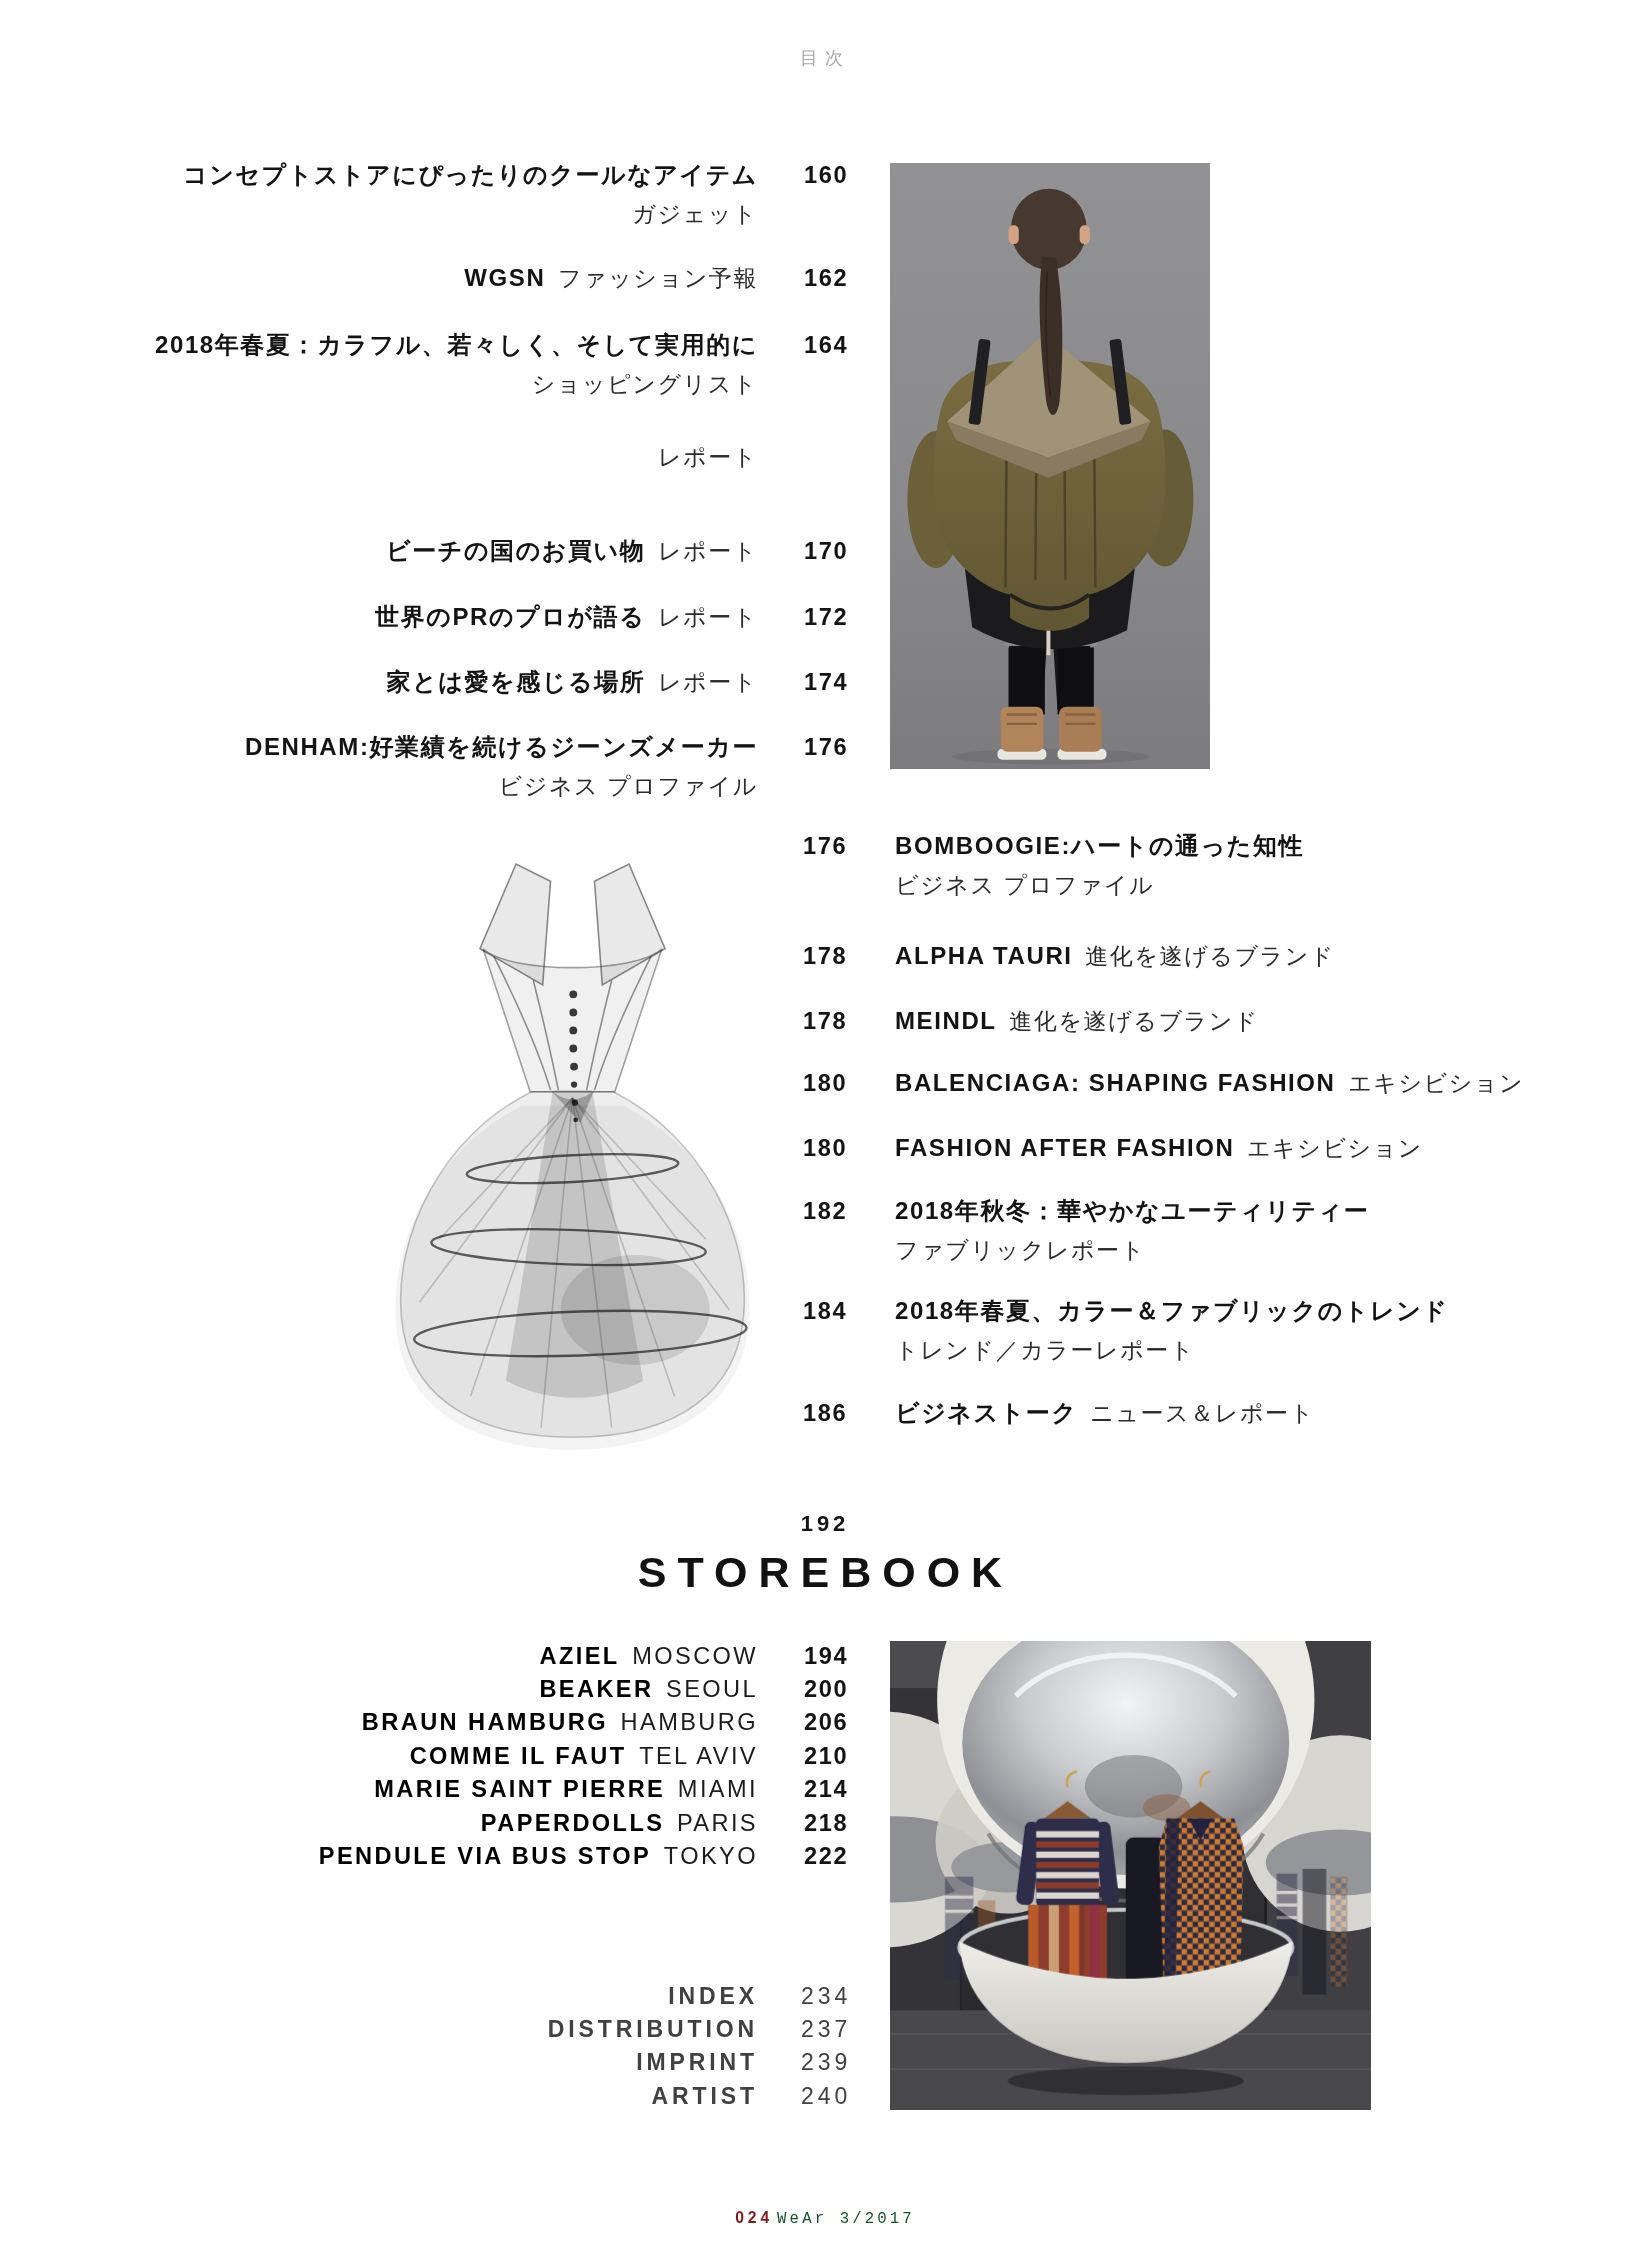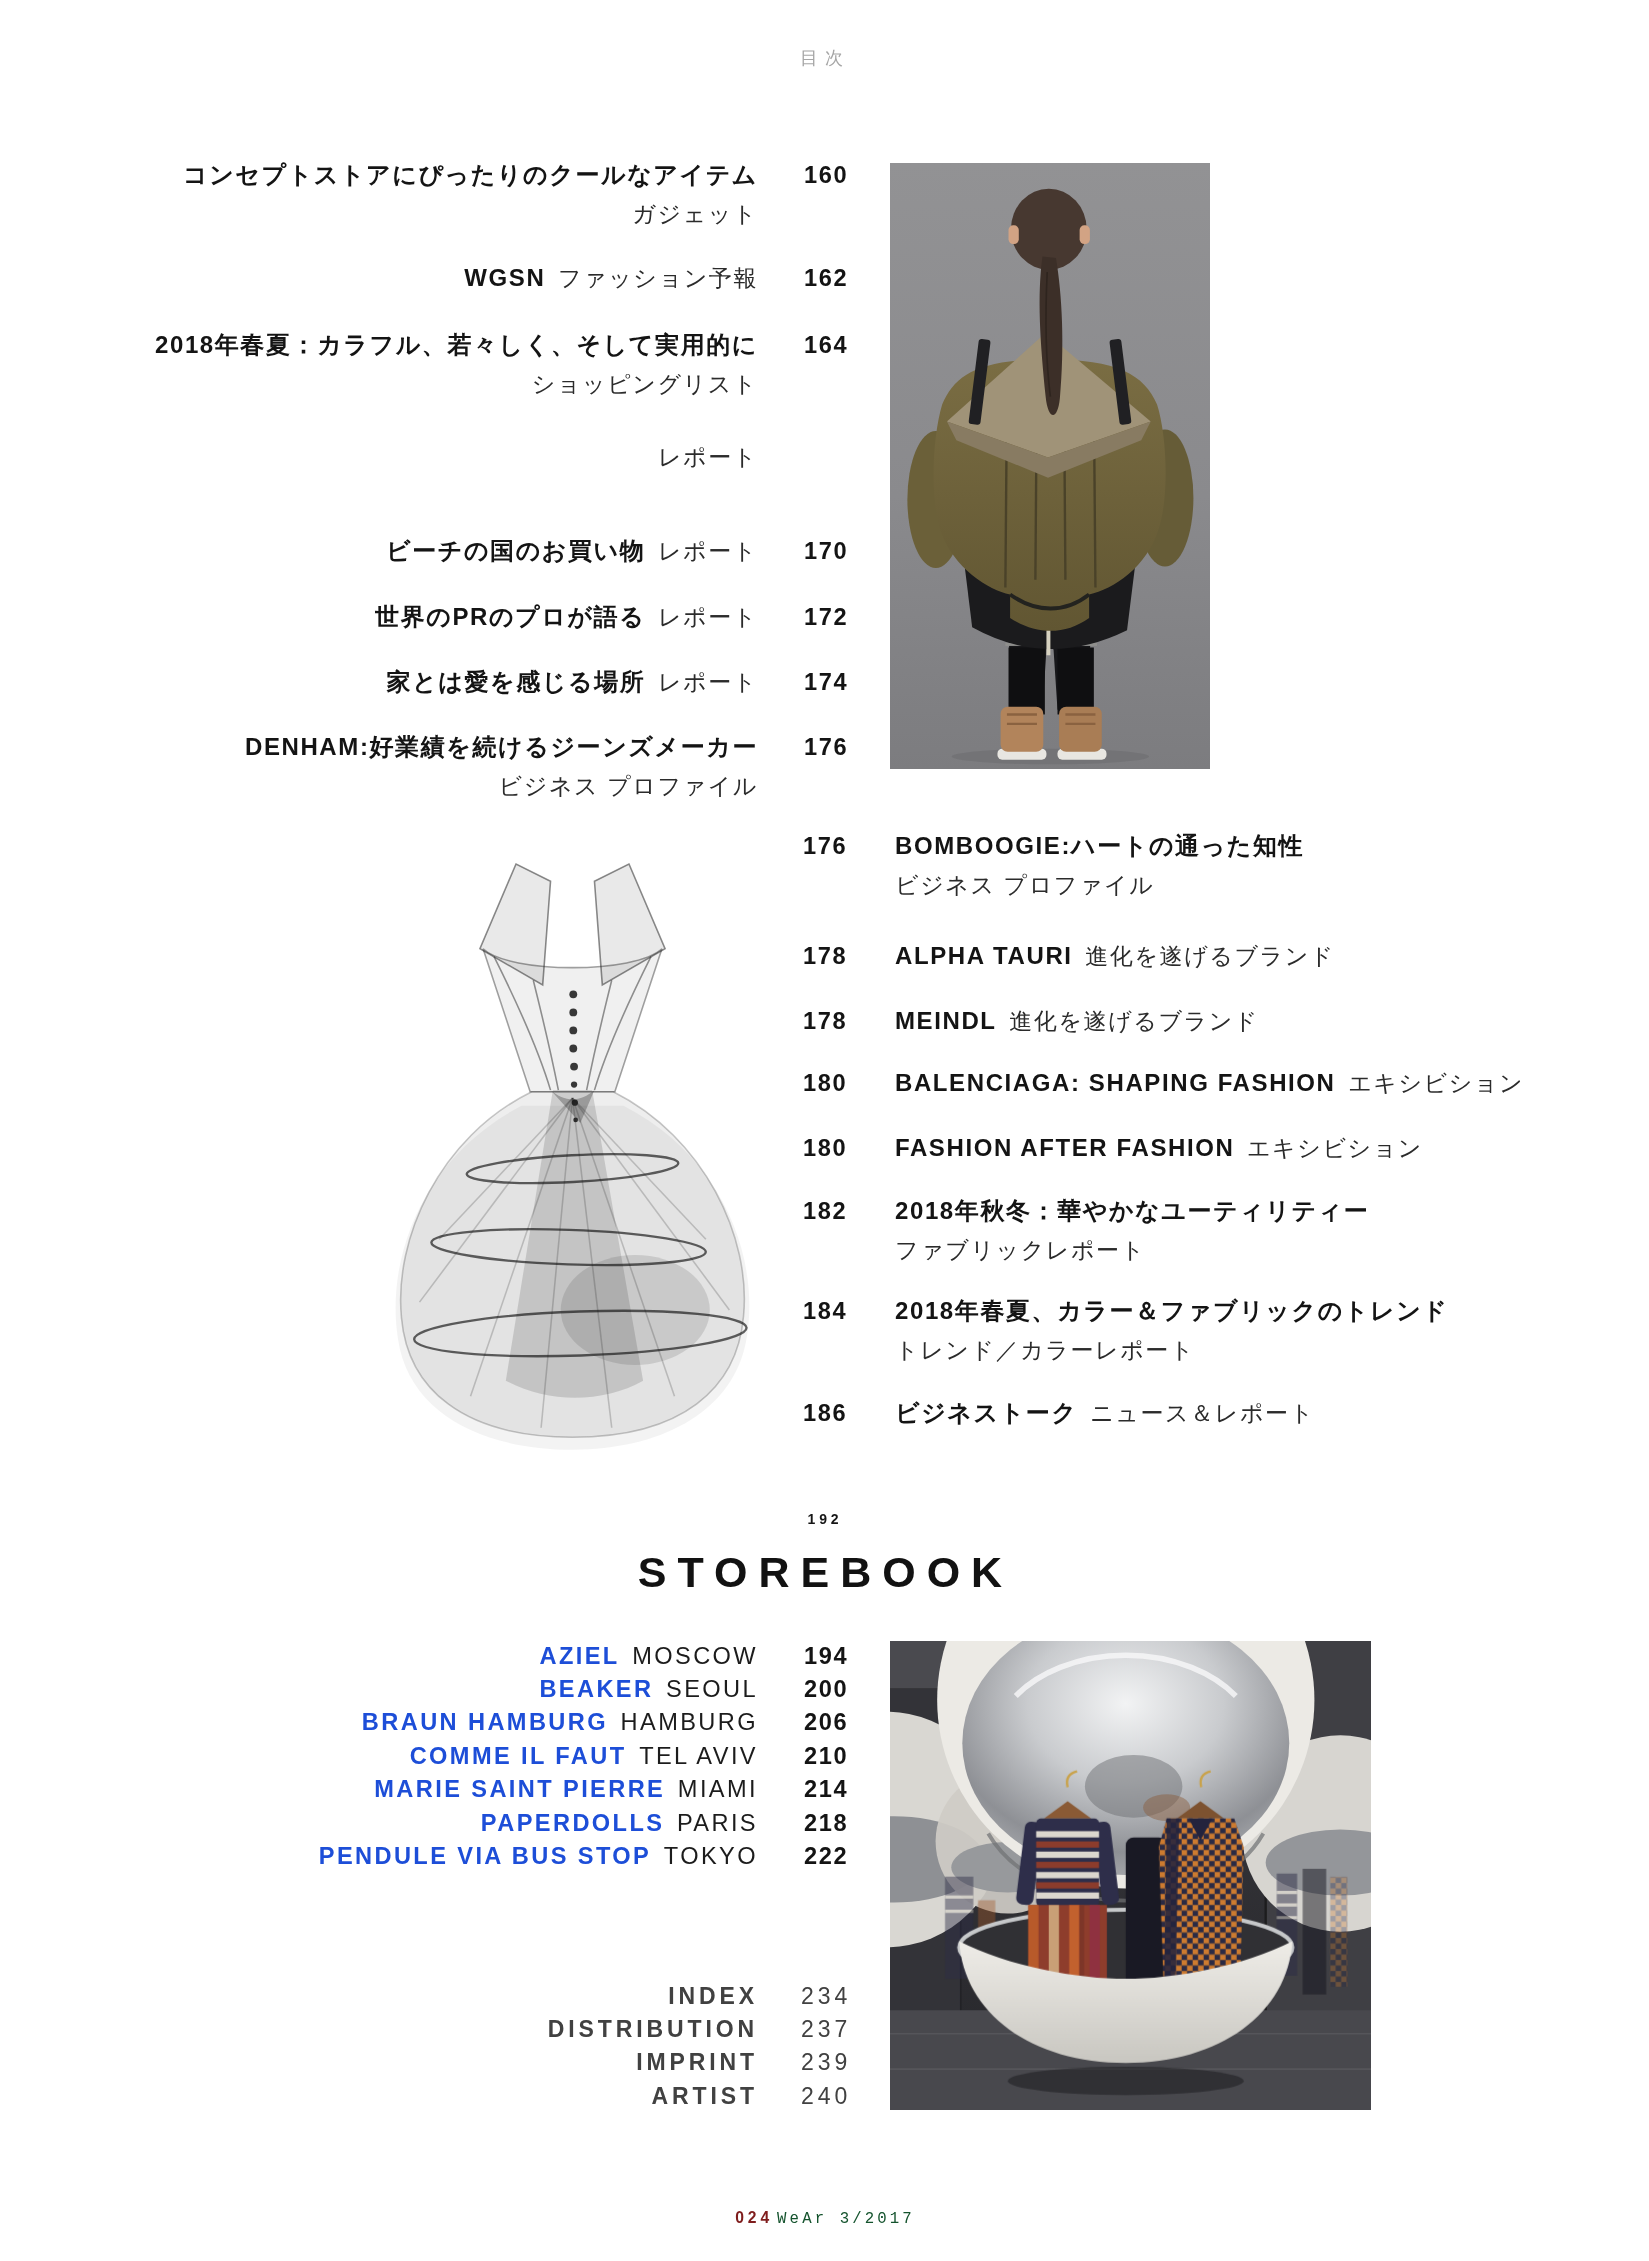--- a/index.html
+++ b/index.html
@@ -22,26 +22,26 @@
   .lsub{text-align:right;padding-right:130px;margin-top:11px;}
   
   .rrow{position:absolute;left:803px;width:738px;line-height:1.18;}
   .rline{display:flex;align-items:baseline;position:relative;}
   .rnum{width:92px;flex:none;}
   .rarr{position:absolute;left:-35px;top:0;}
   .rmain{flex:1;text-align:left;}
   .rsub{margin-left:92px;margin-top:11px;}
   
   .secnum{position:absolute;top:1511px;left:0;width:100%;text-align:center;
-          font-size:14px;font-weight:700;letter-spacing:3.9px;color:#161616;}
+          font-size:22px;font-weight:700;letter-spacing:3.9px;color:#161616;}
   .sbhead{position:absolute;top:1548px;left:0;width:100%;margin:0;text-align:center;
           font-size:43px;font-weight:800;letter-spacing:11px;color:#121212;box-sizing:border-box;padding-left:1px;}
   .srow{position:absolute;left:79px;width:809px;display:flex;align-items:baseline;line-height:1.18;}
   .smain{flex:1;text-align:right;white-space:nowrap;}
-  .sname{font-size:23.6px;font-weight:700;letter-spacing:2.4px;color:#1d4ed8;}
+  .sname{font-size:23.6px;font-weight:700;letter-spacing:2.4px;color:#000000;}
   .scity{font-size:23.6px;font-weight:400;letter-spacing:2.4px;color:#1c1c1c;margin-left:12.6px;}
   
   .brow{position:absolute;left:79px;width:809px;display:flex;align-items:baseline;line-height:1.18;}
   .blabel{flex:1;text-align:right;font-size:23px;font-weight:700;letter-spacing:3.9px;color:#414141;}
   .bnum{width:130px;flex:none;box-sizing:border-box;padding-left:43px;font-size:23px;font-weight:400;
         letter-spacing:3.9px;color:#414141;}
   
   .footer{position:absolute;top:2209px;left:0;width:100%;text-align:center;font-size:15.7px;}
   .fpage{font-weight:700;color:#7f1d1d;letter-spacing:3.9px;}
   .fissue{font-weight:400;color:#14532d;letter-spacing:3.1px;margin-left:4px;font-family:Liberation Mono, monospace;}

